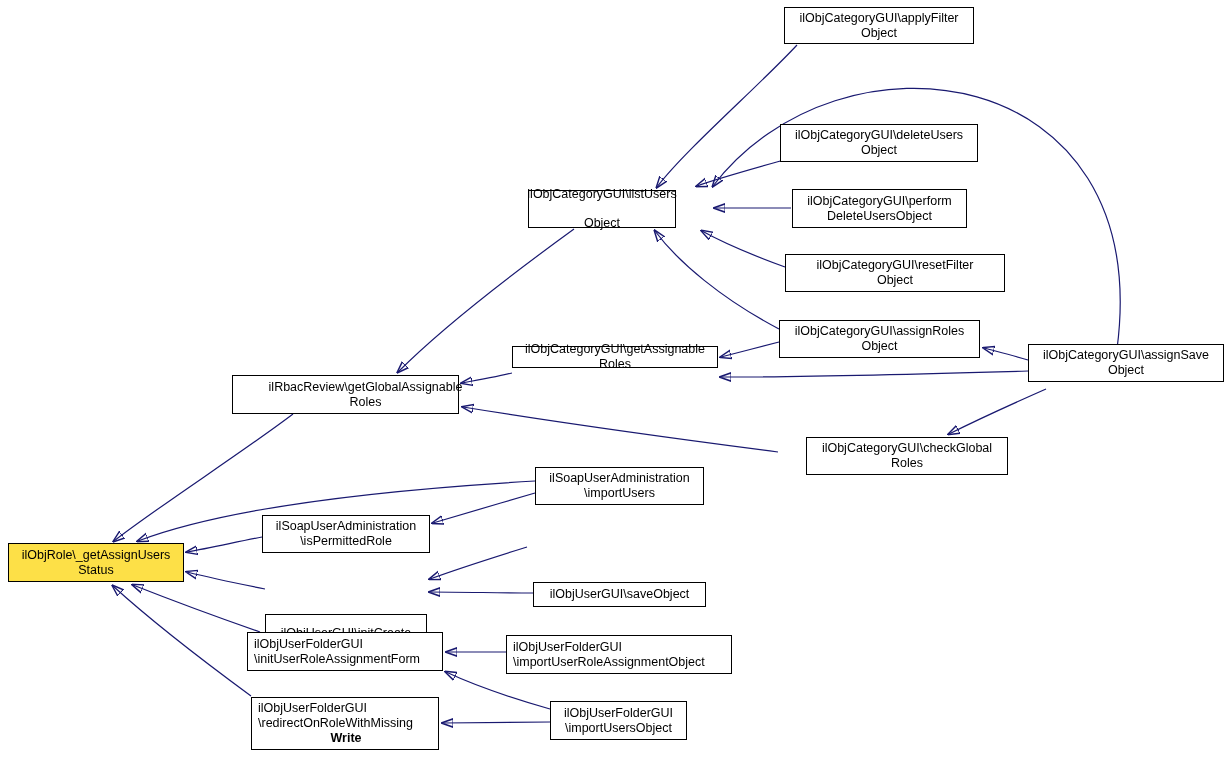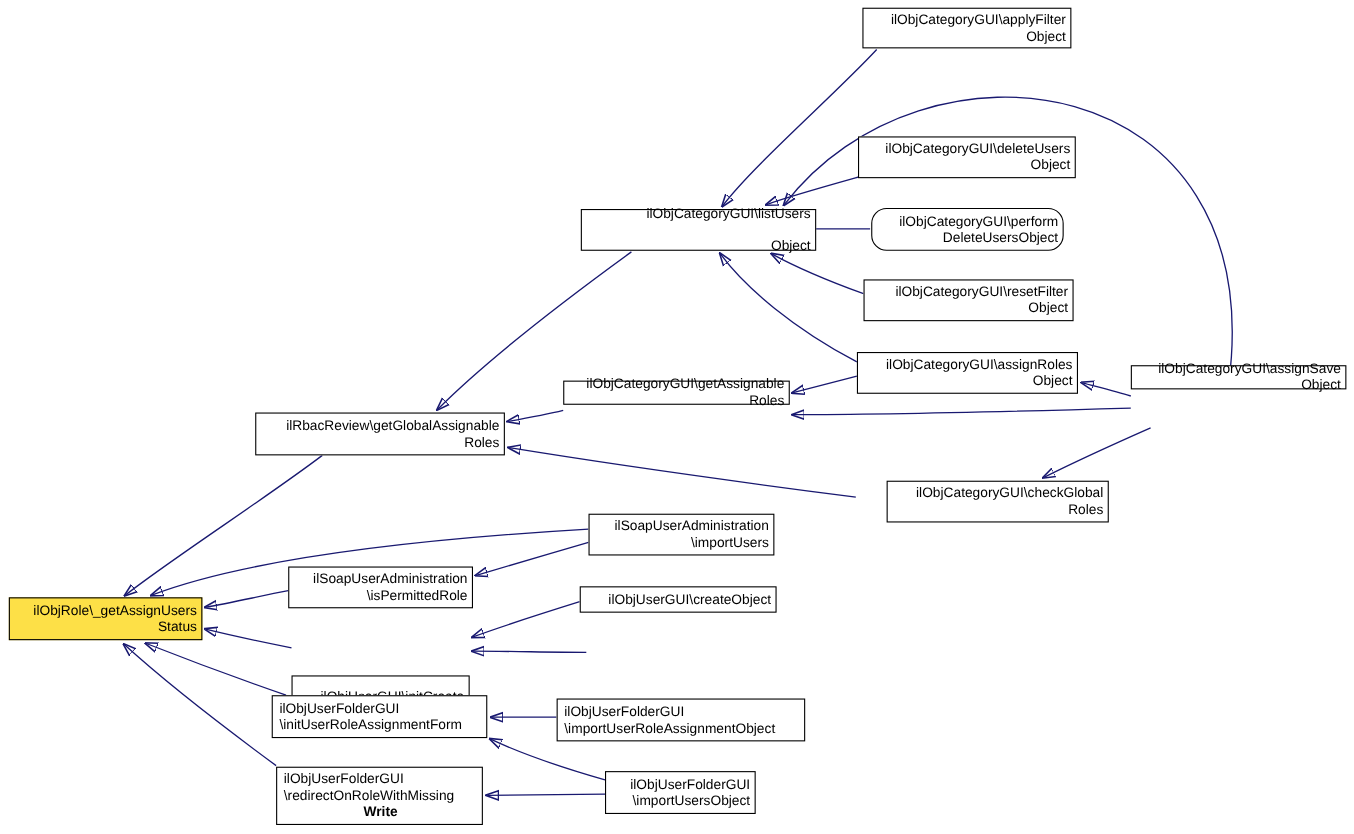--- a/index.html
+++ b/index.html
@@ -5,21 +5,21 @@
   html,body{margin:0;padding:0;background:#ffffff;}
   .canvas{
     position:relative;width:1231px;height:758px;background:#ffffff;
     font-family:"Liberation Sans",sans-serif;overflow:hidden;
   }
   .edges{position:absolute;left:0;top:0;width:1231px;height:758px;}
   .edges path{stroke:#191970;stroke-width:1.2;fill:none;}
   .node{
     position:absolute;box-sizing:border-box;
     background:#ffffff;border:1px solid #000000;color:#000000;
-    display:flex;flex-direction:column;justify-content:center;align-items:flex-end;
+    display:flex;flex-direction:column;justify-content:center;align-items:center;
     text-align:center;font-size:12.5px;line-height:15px;white-space:nowrap;
     padding:2px 4px;
   }
   .node.focus{background:#fde047;}
   .node.left{align-items:flex-start;text-align:left;padding-left:6px;}
   .node.left .center{align-self:center;font-weight:bold;}
   .node span{display:block;}
 </style>
 </head>
 <body>
@@ -62,83 +62,83 @@
   <div class="node focus" style="left:8px;top:543px;width:176px;height:39px;">
     <span>ilObjRole\_getAssignUsers</span>
     <span>Status</span>
   </div>
 
   <div class="node" style="left:784px;top:7px;width:190px;height:37px;">
     <span>ilObjCategoryGUI\applyFilter</span>
     <span>Object</span>
   </div>
 
-  <div class="node" style="left:528px;top:190px;width:214px;height:38px;gap:14px;">
+  <div class="node" style="left:528px;top:190px;width:148px;height:38px;gap:14px;">
     <span>ilObjCategoryGUI\listUsers</span>
     <span>Object</span>
   </div>
 
   <div class="node" style="left:780px;top:124px;width:198px;height:38px;">
     <span>ilObjCategoryGUI\deleteUsers</span>
     <span>Object</span>
   </div>
 
-  <div class="node" style="left:792px;top:189px;width:175px;height:39px;border-radius:14px;">
+  <div class="node" style="left:792px;top:189px;width:175px;height:39px;">
     <span>ilObjCategoryGUI\perform</span>
     <span>DeleteUsersObject</span>
   </div>
 
-  <div class="node" style="left:785px;top:254px;width:191px;height:38px;">
+  <div class="node" style="left:785px;top:254px;width:220px;height:38px;">
     <span>ilObjCategoryGUI\resetFilter</span>
     <span>Object</span>
   </div>
 
   <div class="node" style="left:779px;top:320px;width:201px;height:38px;">
     <span>ilObjCategoryGUI\assignRoles</span>
     <span>Object</span>
   </div>
 
   <div class="node" style="left:512px;top:346px;width:206px;height:22px;">
     <span>ilObjCategoryGUI\getAssignable</span>
     <span>Roles</span>
   </div>
 
   <div class="node" style="left:232px;top:375px;width:227px;height:39px;padding-left:44px;">
     <span>ilRbacReview\getGlobalAssignable</span>
     <span>Roles</span>
   </div>
 
-  <div class="node" style="left:1028px;top:332px;width:196px;height:22px;">
+  <div class="node" style="left:1028px;top:344px;width:196px;height:38px;">
     <span>ilObjCategoryGUI\assignSave</span>
     <span>Object</span>
   </div>
 
   <div class="node" style="left:778px;top:437px;width:202px;height:38px;margin-left:28px;">
     <span>ilObjCategoryGUI\checkGlobal</span>
     <span>Roles</span>
   </div>
 
   <div class="node" style="left:535px;top:467px;width:169px;height:38px;">
     <span>ilSoapUserAdministration</span>
     <span>\importUsers</span>
   </div>
 
   <div class="node" style="left:262px;top:515px;width:168px;height:38px;">
     <span>ilSoapUserAdministration</span>
     <span>\isPermittedRole</span>
   </div>
 
-  <div class="node" style="left:527px;top:533px;width:179px;height:24px;">
-    <span>ilObjUserGUI\createObject</span>
-  </div>
 
   <div class="node" style="left:265px;top:579px;width:162px;height:39px;margin-top:35px;">
     <span>ilObjUserGUI\initCreate</span>
   </div>
 
+  <div class="node" style="left:533px;top:582px;width:173px;height:25px;">
+    <span>ilObjUserGUI\saveObject</span>
+  </div>
 
   <div class="node left" style="left:247px;top:632px;width:196px;height:39px;">
     <span>ilObjUserFolderGUI</span>
     <span>\initUserRoleAssignmentForm</span>
   </div>
 
   <div class="node left" style="left:506px;top:635px;width:226px;height:39px;">
     <span>ilObjUserFolderGUI</span>
     <span>\importUserRoleAssignmentObject</span>
   </div>

